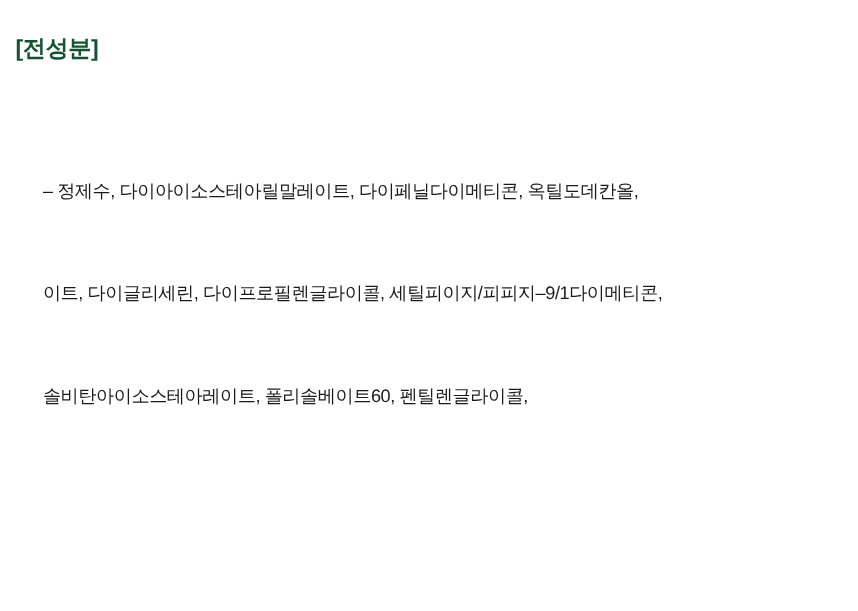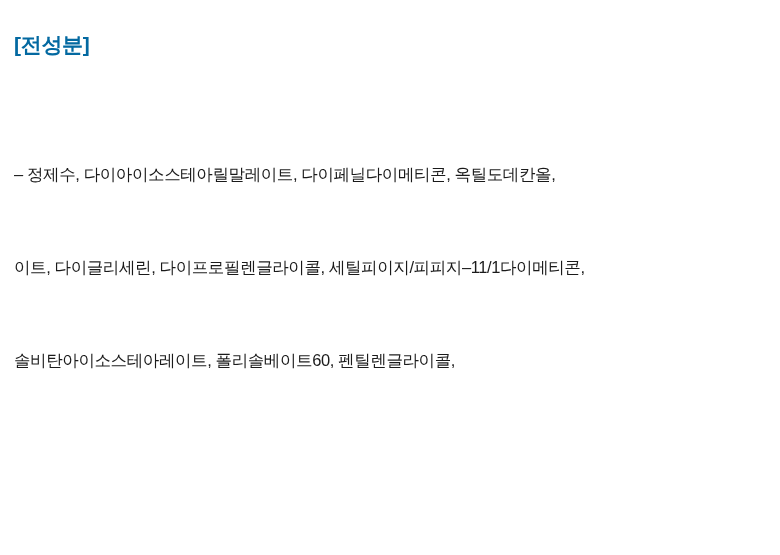--- a/index.html
+++ b/index.html
@@ -23,47 +23,48 @@
   }
   .heading-wrap {
     margin: 0 0 26px 0;
   }
   .heading {
     display: inline-block;
     font-size: 21px;
     font-weight: bold;
     letter-spacing: -0.3px;
     line-height: 1.2;
-    color: #0369a1;
+    color: #14532d;
   }
   .body-block {
     font-size: 16.5px;
     line-height: 31px;
     letter-spacing: -0.4px;
     color: #1a1a1a;
     word-break: keep-all;
     white-space: pre-wrap;
   }
   .line {
     display: block;
     white-space: pre;
+    margin-left: 25px;
   }
 </style>
 </head>
 <body>
 
 <div class="page">
 
   <div class="heading-wrap">
     <h1 class="heading">[전성분]</h1>
   </div>
 
   <div class="body-block">
     <span class="line">– 정제수, 다이아이소스테아릴말레이트, 다이페닐다이메티콘, 옥틸도데칸올,</span>
-    <span class="line">이트, 다이글리세린, 다이프로필렌글라이콜, 세틸피이지/피피지–11/1다이메티콘,</span>
+    <span class="line">이트, 다이글리세린, 다이프로필렌글라이콜, 세틸피이지/피피지–9/1다이메티콘,</span>
     <span class="line">솔비탄아이소스테아레이트, 폴리솔베이트60, 펜틸렌글라이콜,</span>
     
     
     
     
     
     
     
     
     

